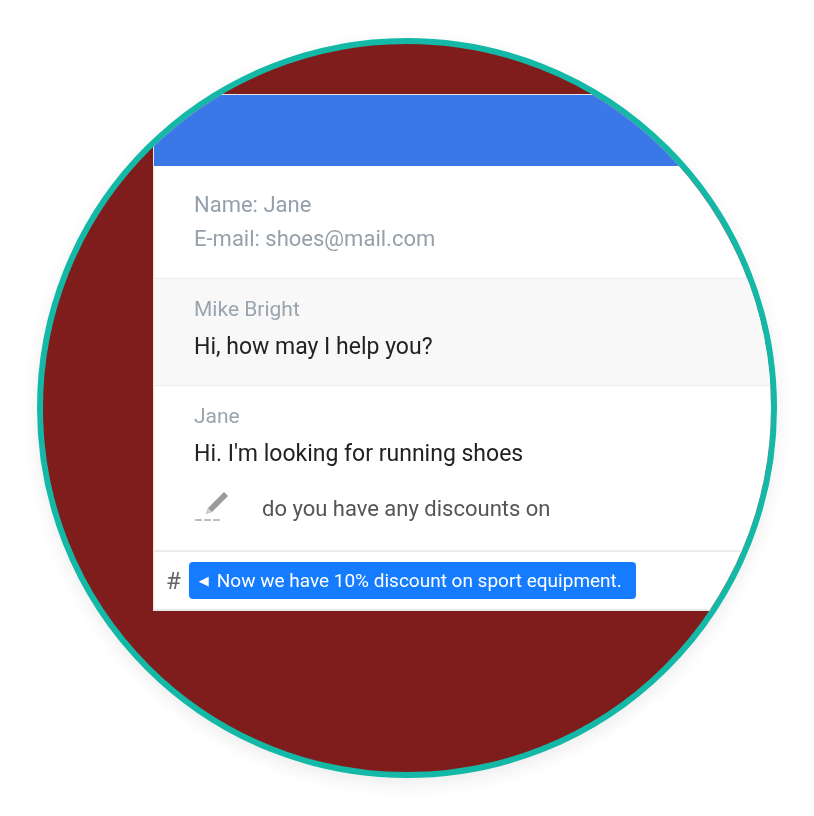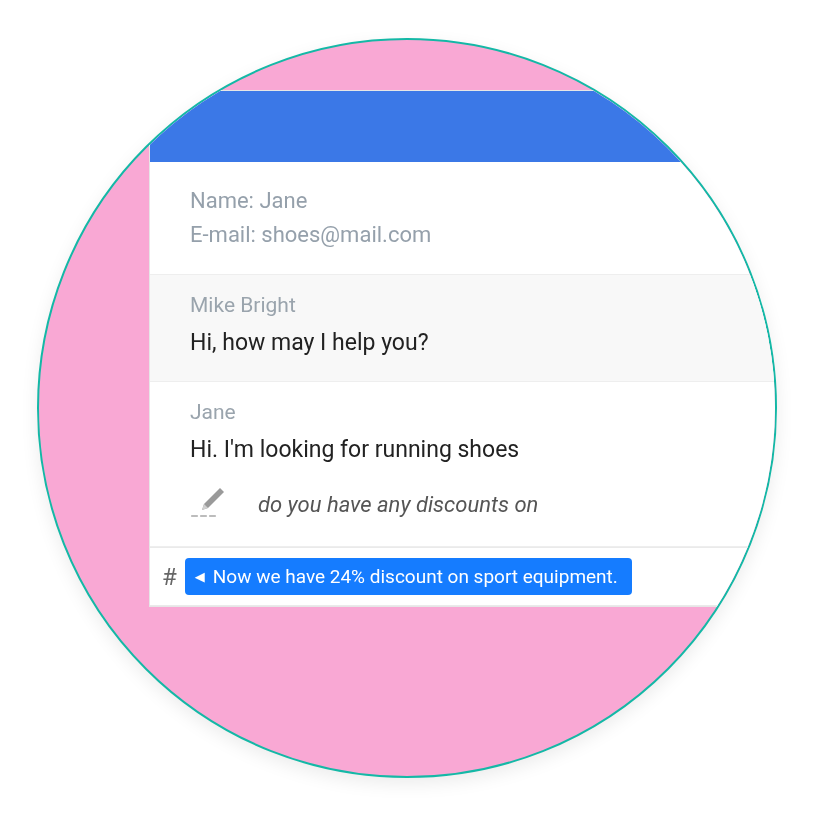--- a/index.html
+++ b/index.html
@@ -11,23 +11,23 @@
       overflow: hidden;
     }
     .circle-mask {
       position: absolute;
       top: 50%;
       left: 50%;
       width: 740px;
       height: 740px;
       transform: translate(-50%, -50%);
       border-radius: 50%;
-      background: #f9a8d4;
+      background: #7f1d1d;
       overflow: hidden;
-      border: 2px solid #14b8a6;
+      border: 6px solid #14b8a6;
       box-shadow: 0 6px 18px rgba(0,0,0,0.08);
     }
     .chat-panel {
       position: absolute;
       left: 110px;
       top: 50px;
       width: 700px;
       background: #fff;
       border: 1px solid #e6e6e6;
     }
@@ -68,21 +68,20 @@
     .typing-row {
       display: flex;
       align-items: center;
       margin-top: 18px;
       gap: 24px;
     }
     .typing-icon {
       color: #bdbdbd;
     }
     .typing-text {
-      font-style: italic;
       color: #555;
       font-size: 22px;
     }
     .suggestion-row {
       display: flex;
       align-items: center;
       padding: 10px 0 10px 10px;
       border-top: 1px solid #eaeaea;
       border-bottom: 1px solid #eaeaea;
     }
@@ -142,17 +141,17 @@
           </svg>
         </span>
         <span class="typing-text">do you have any discounts on</span>
       </div>
     </div>
 
     <div class="suggestion-row">
       <span class="hash">#</span>
       <div class="suggestion-chip">
         <span class="chip-arrow">◀</span>
-        <span>Now we have 24% discount on sport equipment.</span>
+        <span>Now we have 10% discount on sport equipment.</span>
       </div>
     </div>
   </div>
 </div>
 
 </body></html>

